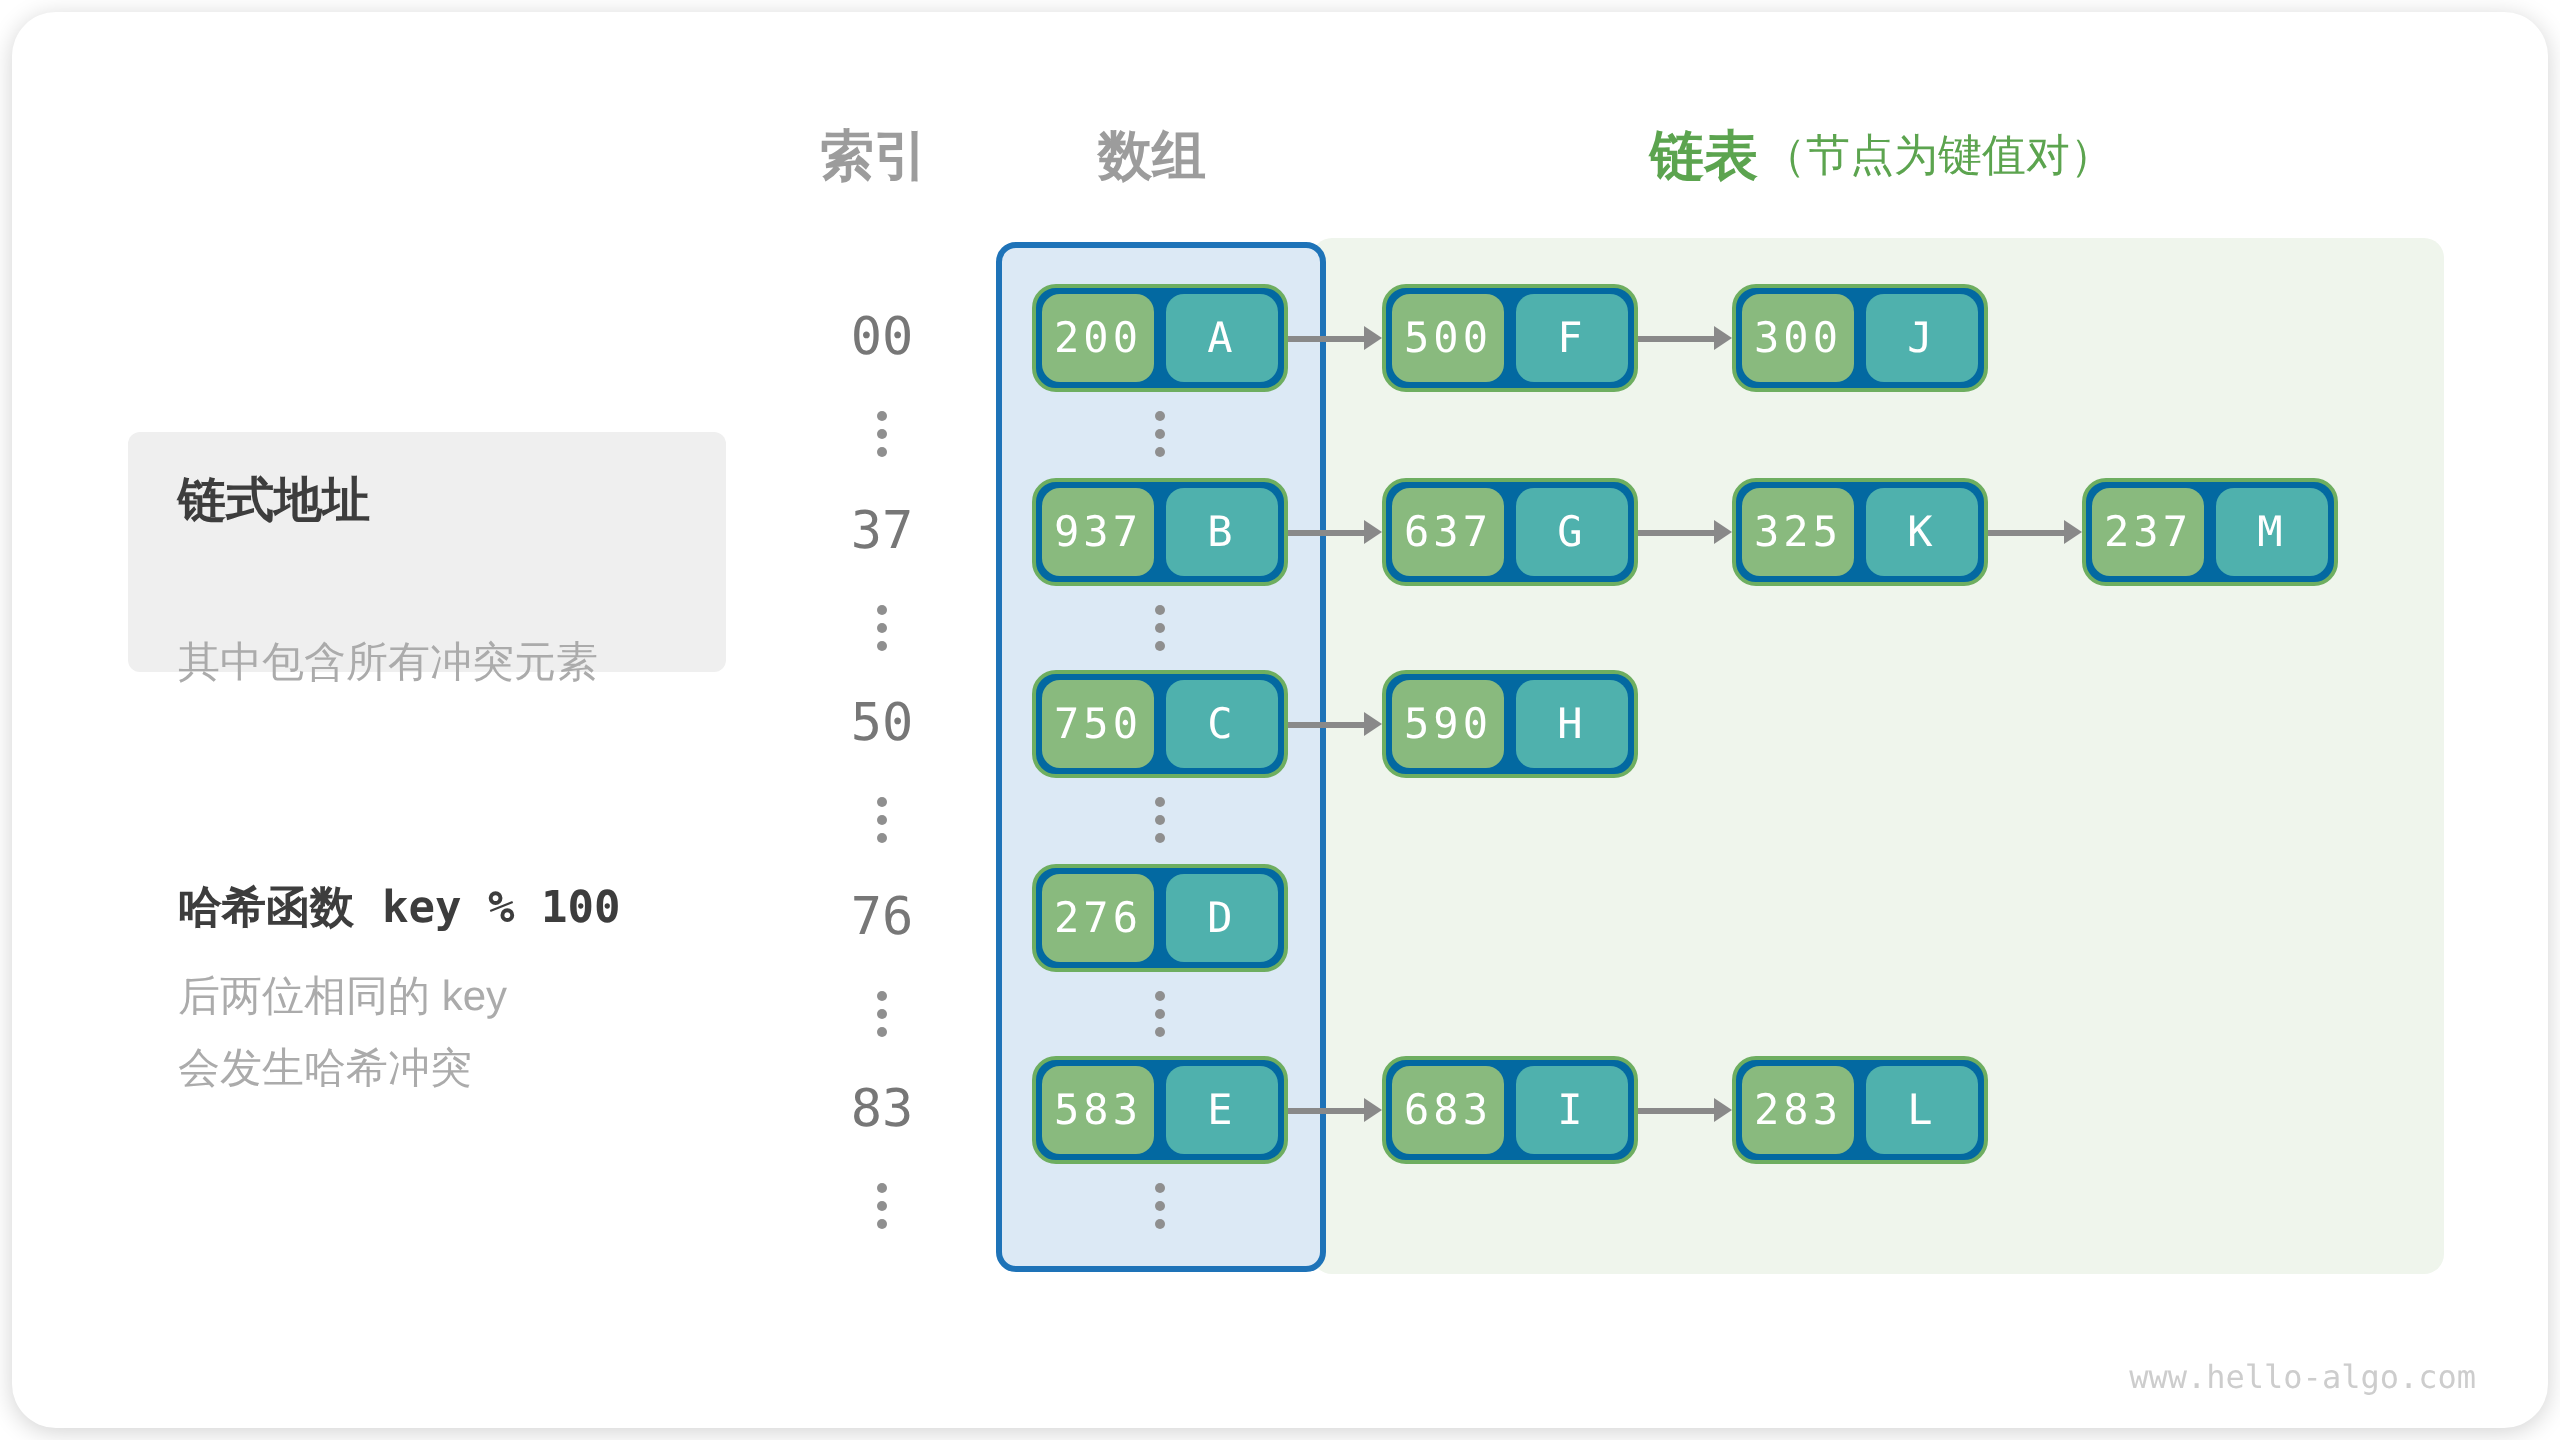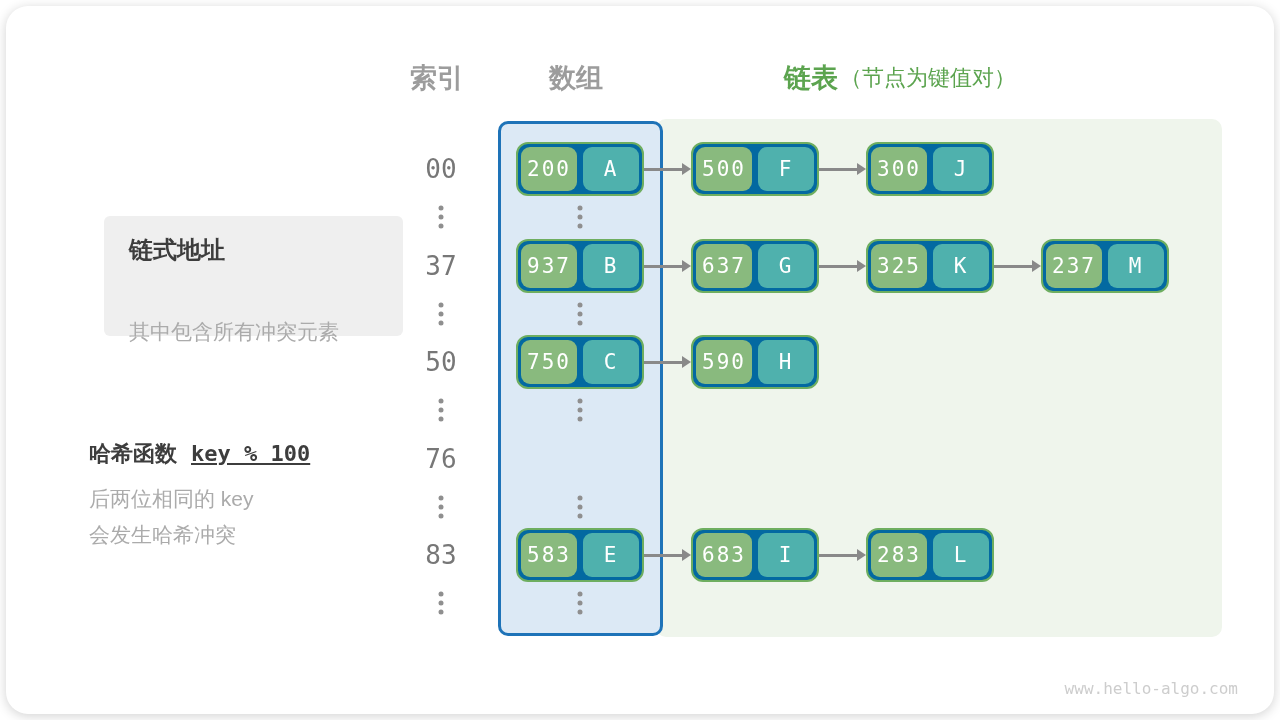--- a/index.html
+++ b/index.html
@@ -10,21 +10,21 @@
     position:absolute; left:6px; top:6px; width:1268px; height:708px;
     background:#ffffff; border-radius:22px;
     box-shadow:0 2px 12px rgba(0,0,0,0.18);
     overflow:hidden;
   }
 
   
   .hdr { position:absolute; top:54px; font-weight:700; font-size:27px; color:var(--header-gray); white-space:nowrap; }
   .hdr-index { left:431px; transform:translateX(-50%); }
   .hdr-array { left:570px; transform:translateX(-50%); }
-  .hdr-list  { left:894px; transform:translateX(-50%); color:var(--accent-green); display:flex; align-items:center; }
+  .hdr-list  { left:935px; transform:translateX(-50%); color:var(--accent-green); display:flex; align-items:center; }
   .hdr-list-main { font-size:27px; font-weight:700; }
   .hdr-list-note { font-size:22px; font-weight:400; margin-left:2px; }
 
   
   .list-panel {
     position:absolute; left:650px; top:113px; width:566px; height:518px;
     background:var(--list-fill); border-radius:10px;
   }
   .array-panel {
     position:absolute; left:492px; top:115px; width:165px; height:515px;
@@ -59,29 +59,29 @@
     border-top:6px solid transparent; border-bottom:6px solid transparent;
     border-left:9px solid var(--arrow);
   }
 
   .dots { position:absolute; transform:translate(-50%,-50%); display:flex; flex-direction:column; gap:4px; }
   .dots i { display:block; width:5px; height:5px; border-radius:50%; background:var(--dot-gray); }
 
   
   .side-box {
     position:absolute; left:58px; top:210px; width:299px; height:120px;
-    background:var(--sidebar-fill); border-radius:6px; padding:18px 25px;margin-left:40px;
+    background:var(--sidebar-fill); border-radius:6px; padding:18px 25px;
   }
   .side-box h3 { margin:0 0 10px 0; font-size:24px; font-weight:700; color:var(--text-dark); }
   .side-box p  { margin:0; font-size:21px; color:var(--text-gray); line-height:37px; }
 
   
   .hash-note { position:absolute; left:83px; top:433px; }
   .hash-title { font-size:22px; font-weight:700; color:var(--text-dark); white-space:nowrap; }
-  .hash-code  { font-family:"DejaVu Sans Mono", monospace; font-size:22px; font-weight:700; margin-left:14px;text-decoration:underline; }
+  .hash-code  { font-family:"DejaVu Sans Mono", monospace; font-size:22px; font-weight:700; margin-left:14px; }
   .hash-desc  { margin-top:12px; font-size:21px; color:var(--text-gray); line-height:36px; }
 
   .watermark {
     position:absolute; right:36px; bottom:16px;
     font-family:"DejaVu Sans Mono", monospace; font-size:16px; color:var(--watermark);
   }
 </style>
 </head>
 <body>
 
@@ -166,20 +166,24 @@
           <div class="head"></div>
         </div>
         <div class="node">
           <div class="cell key">590</div>
           <div class="cell val">H</div>
         </div>
       </div>
       <div class="d-row" style="top: 426px;">
         <div class="idx">76</div>
         <div class="rowgap"></div>
+        <div class="node">
+          <div class="cell key">276</div>
+          <div class="cell val">D</div>
+        </div>
       </div>
       <div class="d-row" style="top: 522px;">
         <div class="idx">83</div>
         <div class="rowgap"></div>
         <div class="node">
           <div class="cell key">583</div>
           <div class="cell val">E</div>
         </div>
         <div class="arrow">
           <div class="line"></div>

